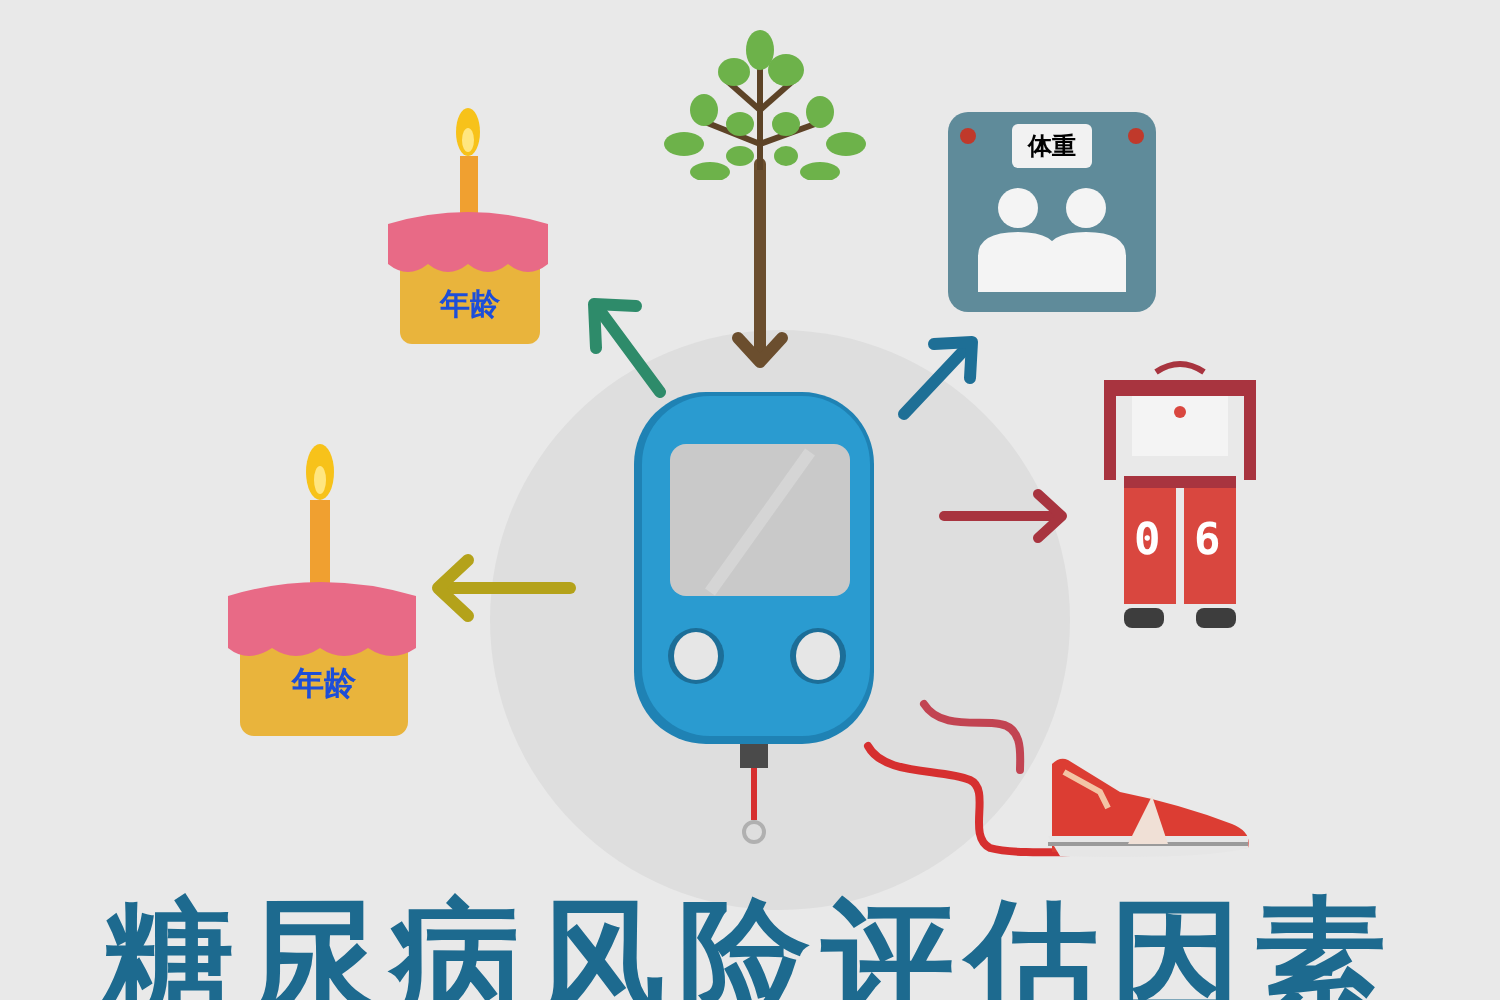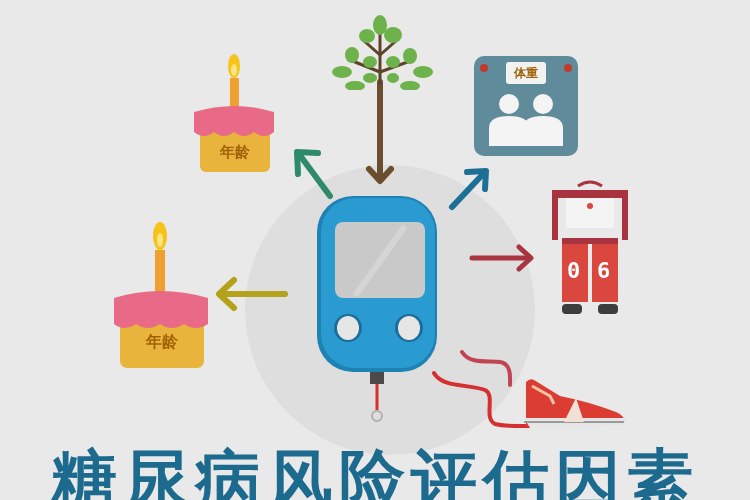--- a/index.html
+++ b/index.html
@@ -15,25 +15,25 @@
       border-radius: 50%; background: #dedede;
     }
     .abs { position: absolute; }
     .title {
       position: absolute; left: 0; top: 448px; width: 750px; text-align: center;
       font-family: "DejaVu Sans", sans-serif; font-weight: bold;
       font-size: 66px; letter-spacing: 6px; color: #1d6a8f; line-height: 1;
       white-space: nowrap;
     }
     .cake-label {
-      position: absolute; color: #a16207; font-weight: bold; font-size: 15px;
+      position: absolute; color: #1d4ed8; font-weight: bold; font-size: 15px;
       text-align: center;
     }
     .scale-label {
-      position: absolute; font-weight: bold; font-size: 12px; color: #a16207; text-align: center;
+      position: absolute; font-weight: bold; font-size: 12px; color: #000000; text-align: center;
     }
     .pants-num {
       position: absolute; color: #fff; font-weight: bold; font-size: 22px;
       font-family: "DejaVu Sans Mono", monospace;
     }
   </style>
 </head>
 <body>
 
 <div class="stage">

